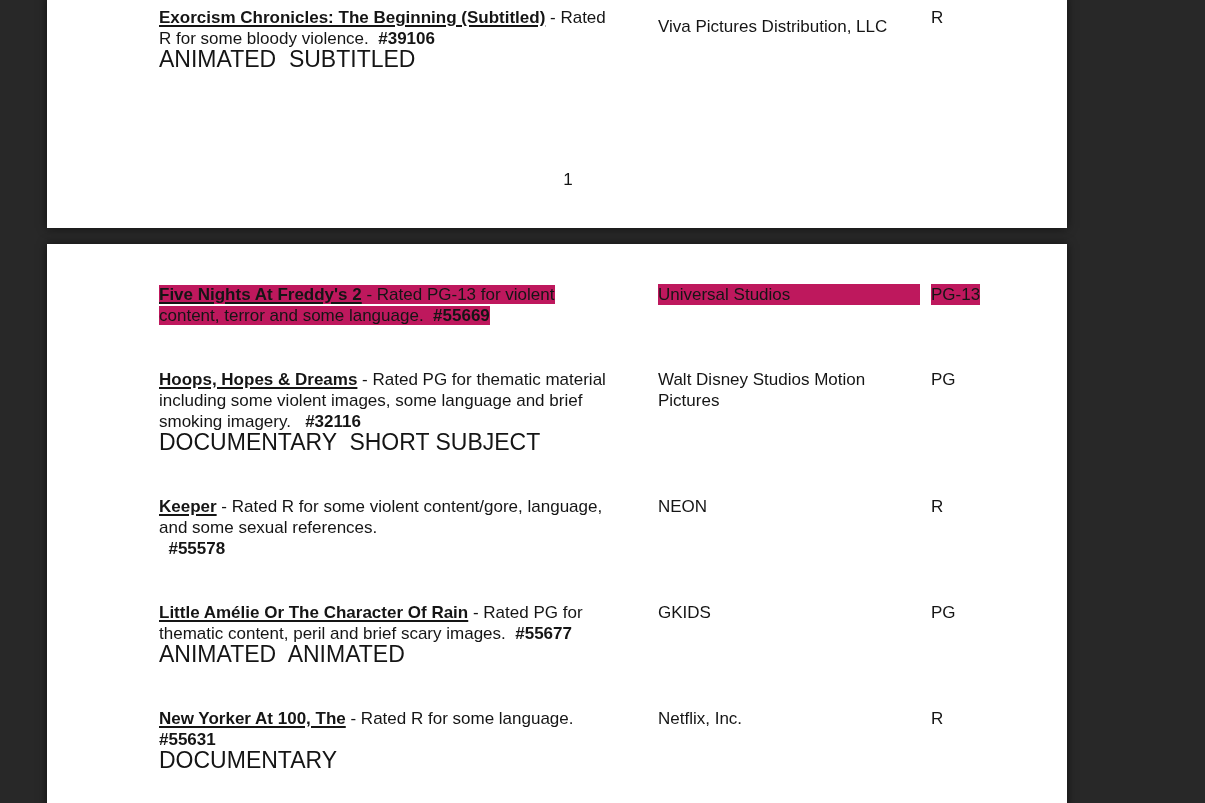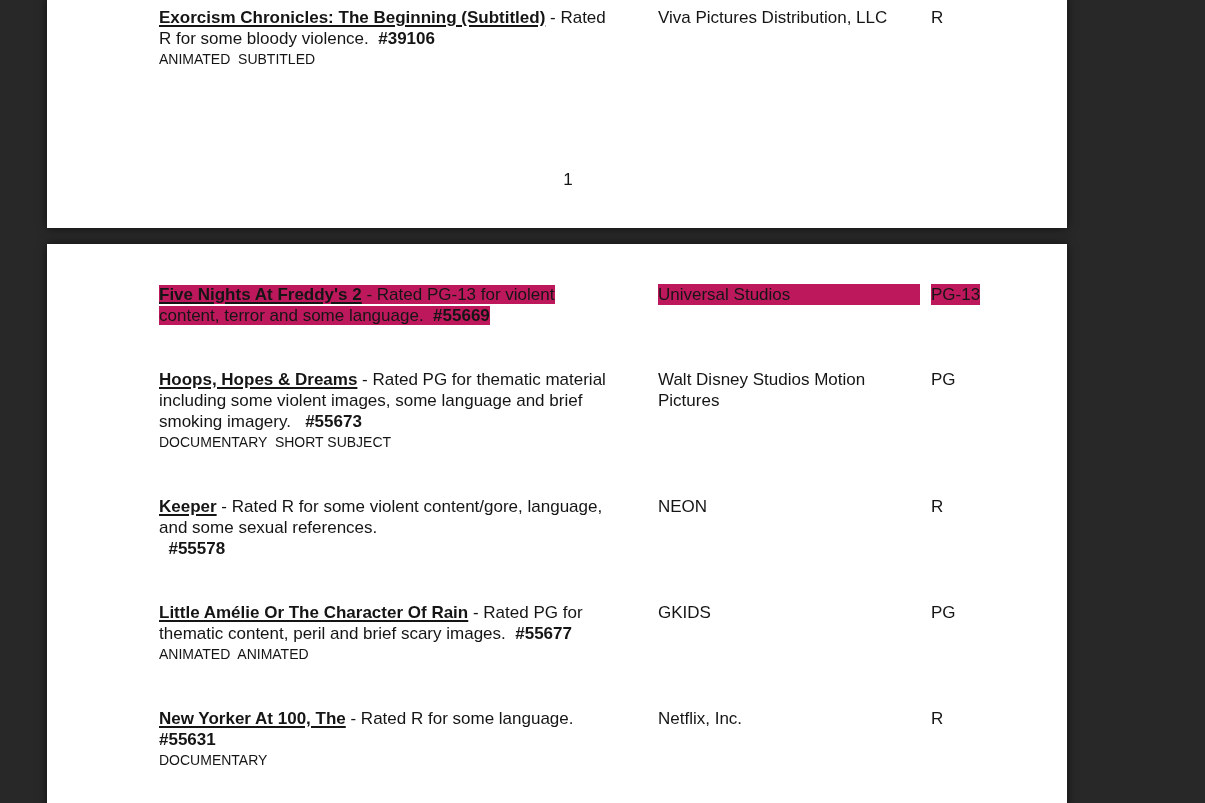--- a/index.html
+++ b/index.html
@@ -36,32 +36,32 @@
     line-height: 21px;
     white-space: pre-wrap;
   }
   .title {
     font-weight: bold;
     text-decoration: underline;
     text-decoration-thickness: 2px;
     text-underline-offset: 2px;
   }
   .num { font-weight: bold; }
-  .tags { font-size: 14px; line-height: 21px; white-space: pre-wrap; }
+  .tags { font-size: 23px; line-height: 21px; white-space: pre-wrap; }
   .tags:empty { display: none; }
 
   .distributor {
     position: absolute;
     left: 611px; top: 0;
     width: 262px;
     font-size: 17px;
     line-height: 21px;
     white-space: pre-wrap;
   }
-  .page-1 .distributor { top: 11px; }
+  .page-1 .distributor { top: 20px; }
   .rating {
     position: absolute;
     left: 884px; top: 0;
     font-size: 17px;
     line-height: 21px;
   }
   .page-1 .rating { top: 11px; }
 
   .page-number {
     position: absolute;
@@ -98,21 +98,21 @@
       <div class="row">
         <div class="entry-text"><span class="title hl">Five Nights At Freddy's 2</span><span class="desc hl"> - Rated PG-13 for violent
 content, terror and some language.  </span><span class="num hl">#55669</span></div>
         <div class="distributor hl">Universal Studios</div>
         <div class="rating hl">PG-13</div>
       </div>
 
       <div class="row">
         <div class="entry-text"><span class="title">Hoops, Hopes &amp; Dreams</span><span class="desc"> - Rated PG for thematic material
 including some violent images, some language and brief
-smoking imagery.   </span><span class="num">#55673</span><div class="tags">DOCUMENTARY  SHORT SUBJECT</div></div>
+smoking imagery.   </span><span class="num">#32116</span><div class="tags">DOCUMENTARY  SHORT SUBJECT</div></div>
         <div class="distributor">Walt Disney Studios Motion
 Pictures</div>
         <div class="rating">PG</div>
       </div>
 
       <div class="row">
         <div class="entry-text"><span class="title">Keeper</span><span class="desc"> - Rated R for some violent content/gore, language,
 and some sexual references.
   </span><span class="num">#55578</span></div>
         <div class="distributor">NEON</div>

